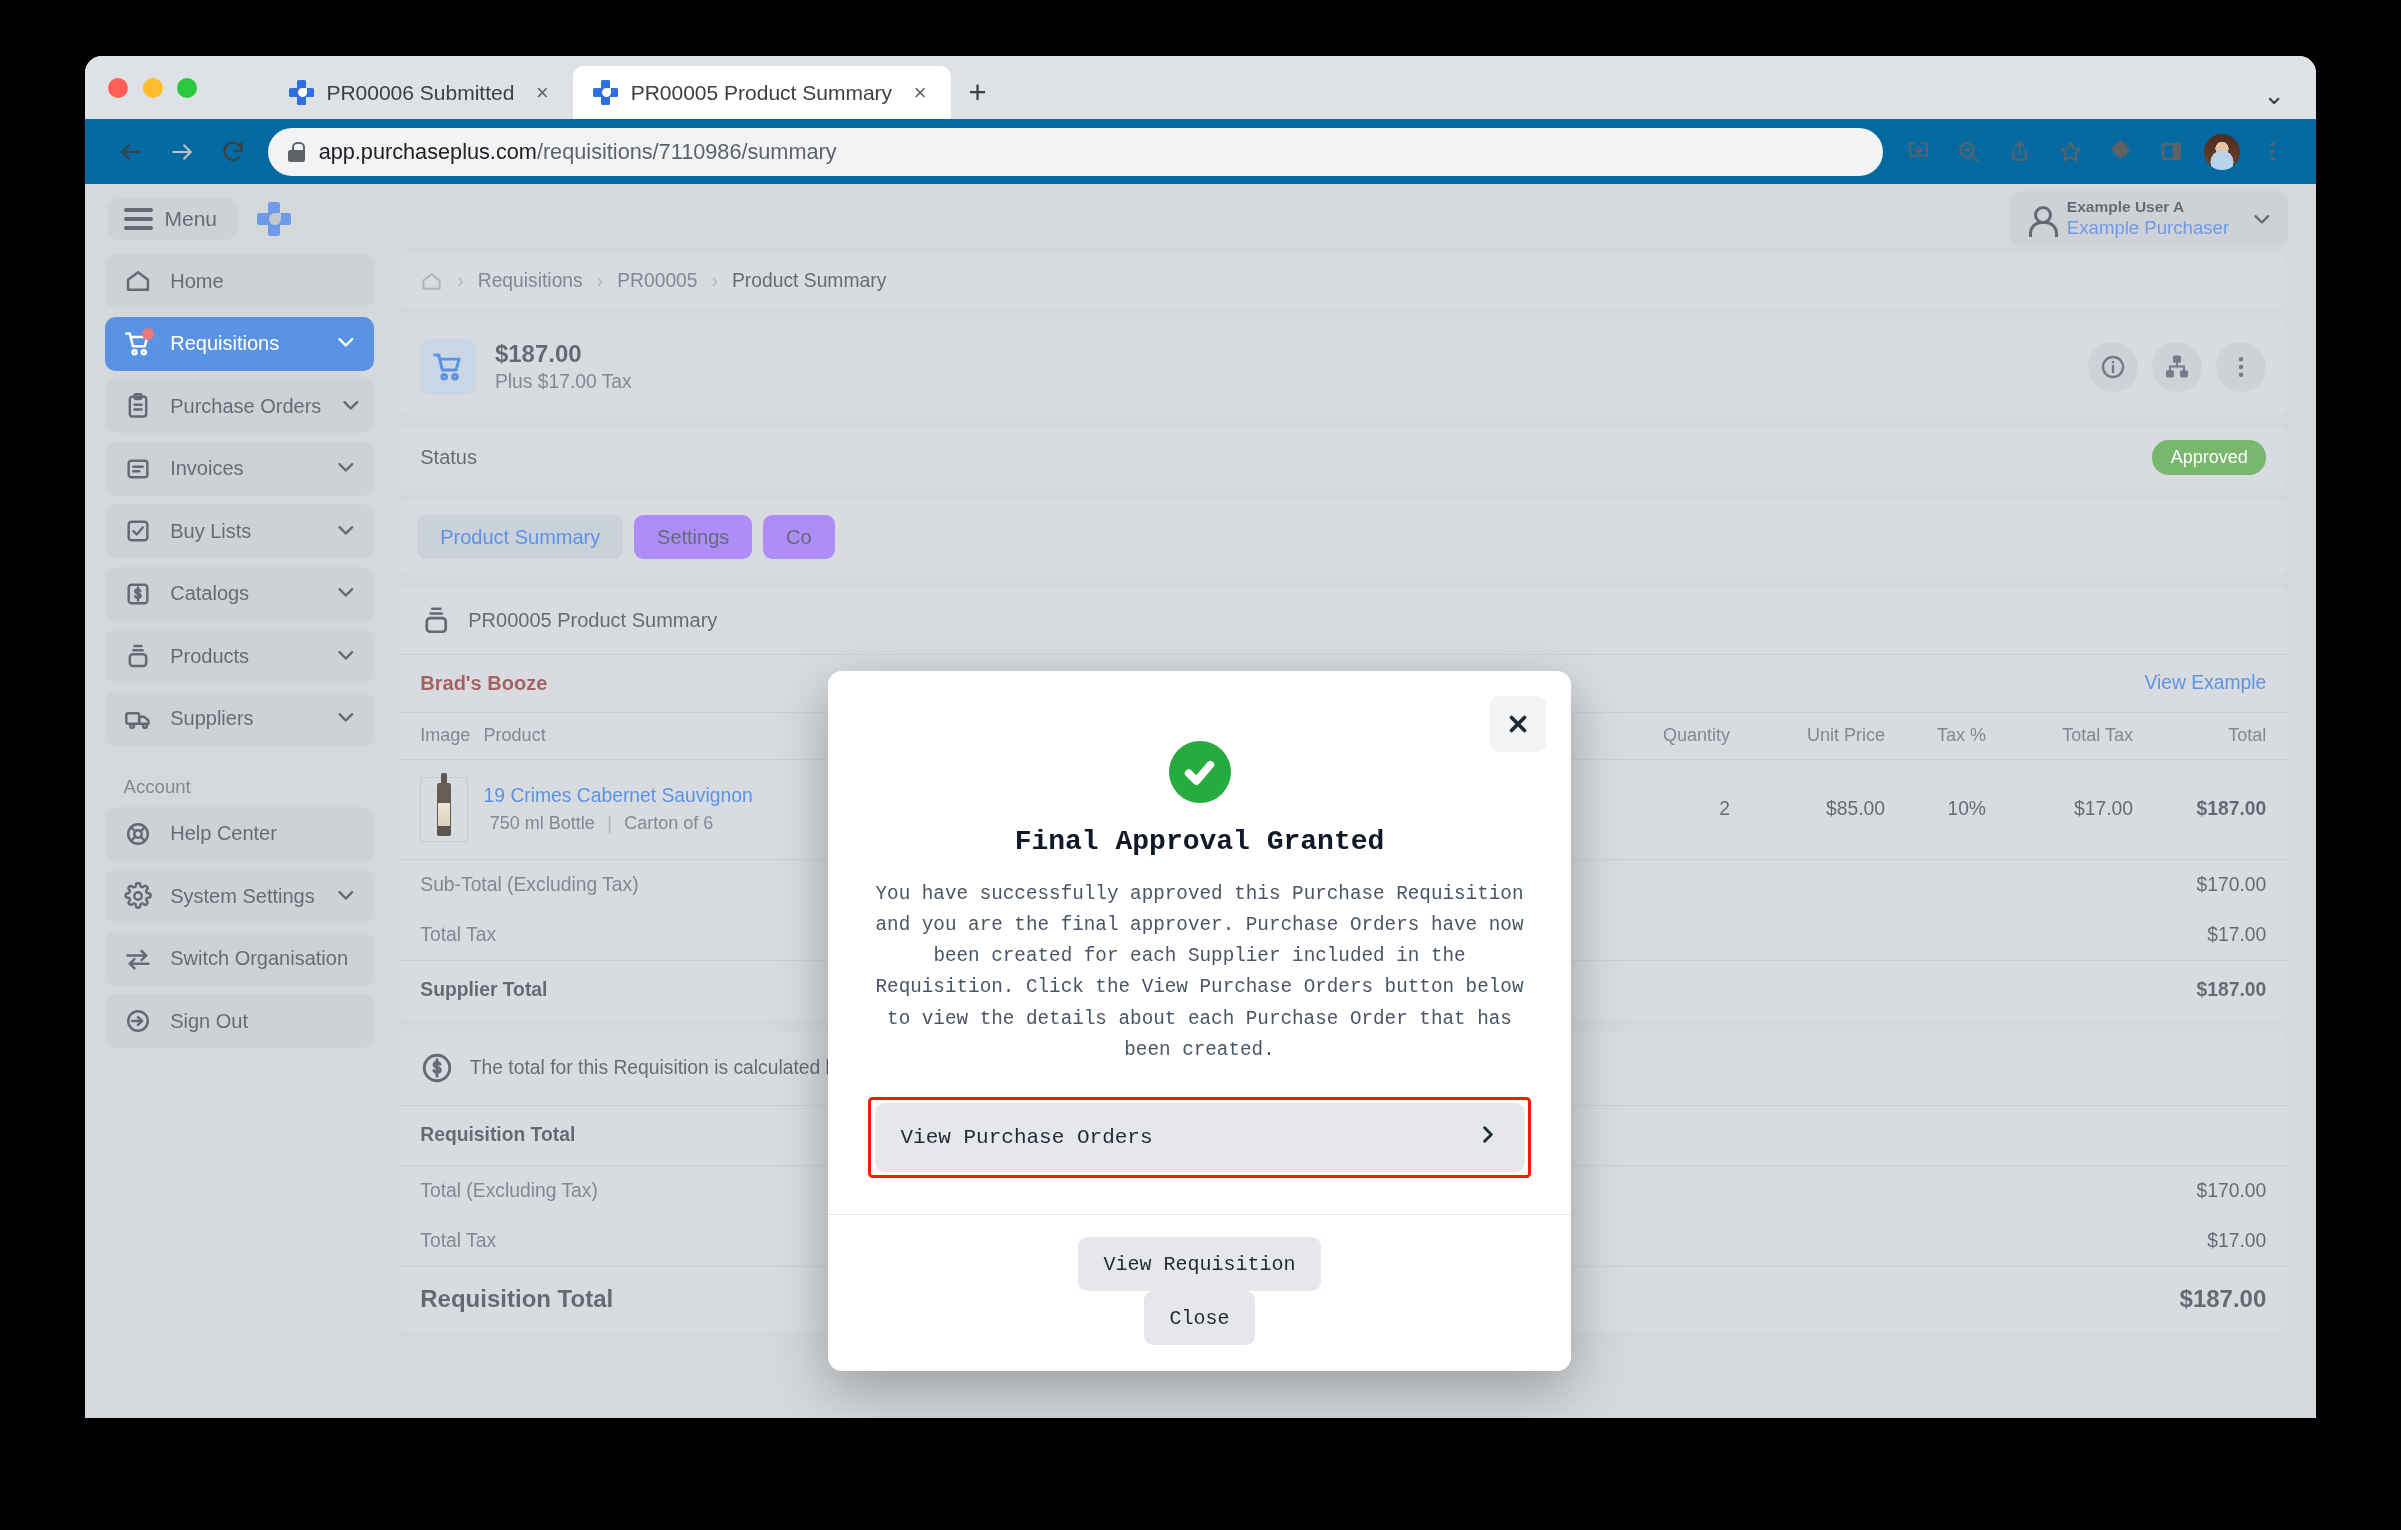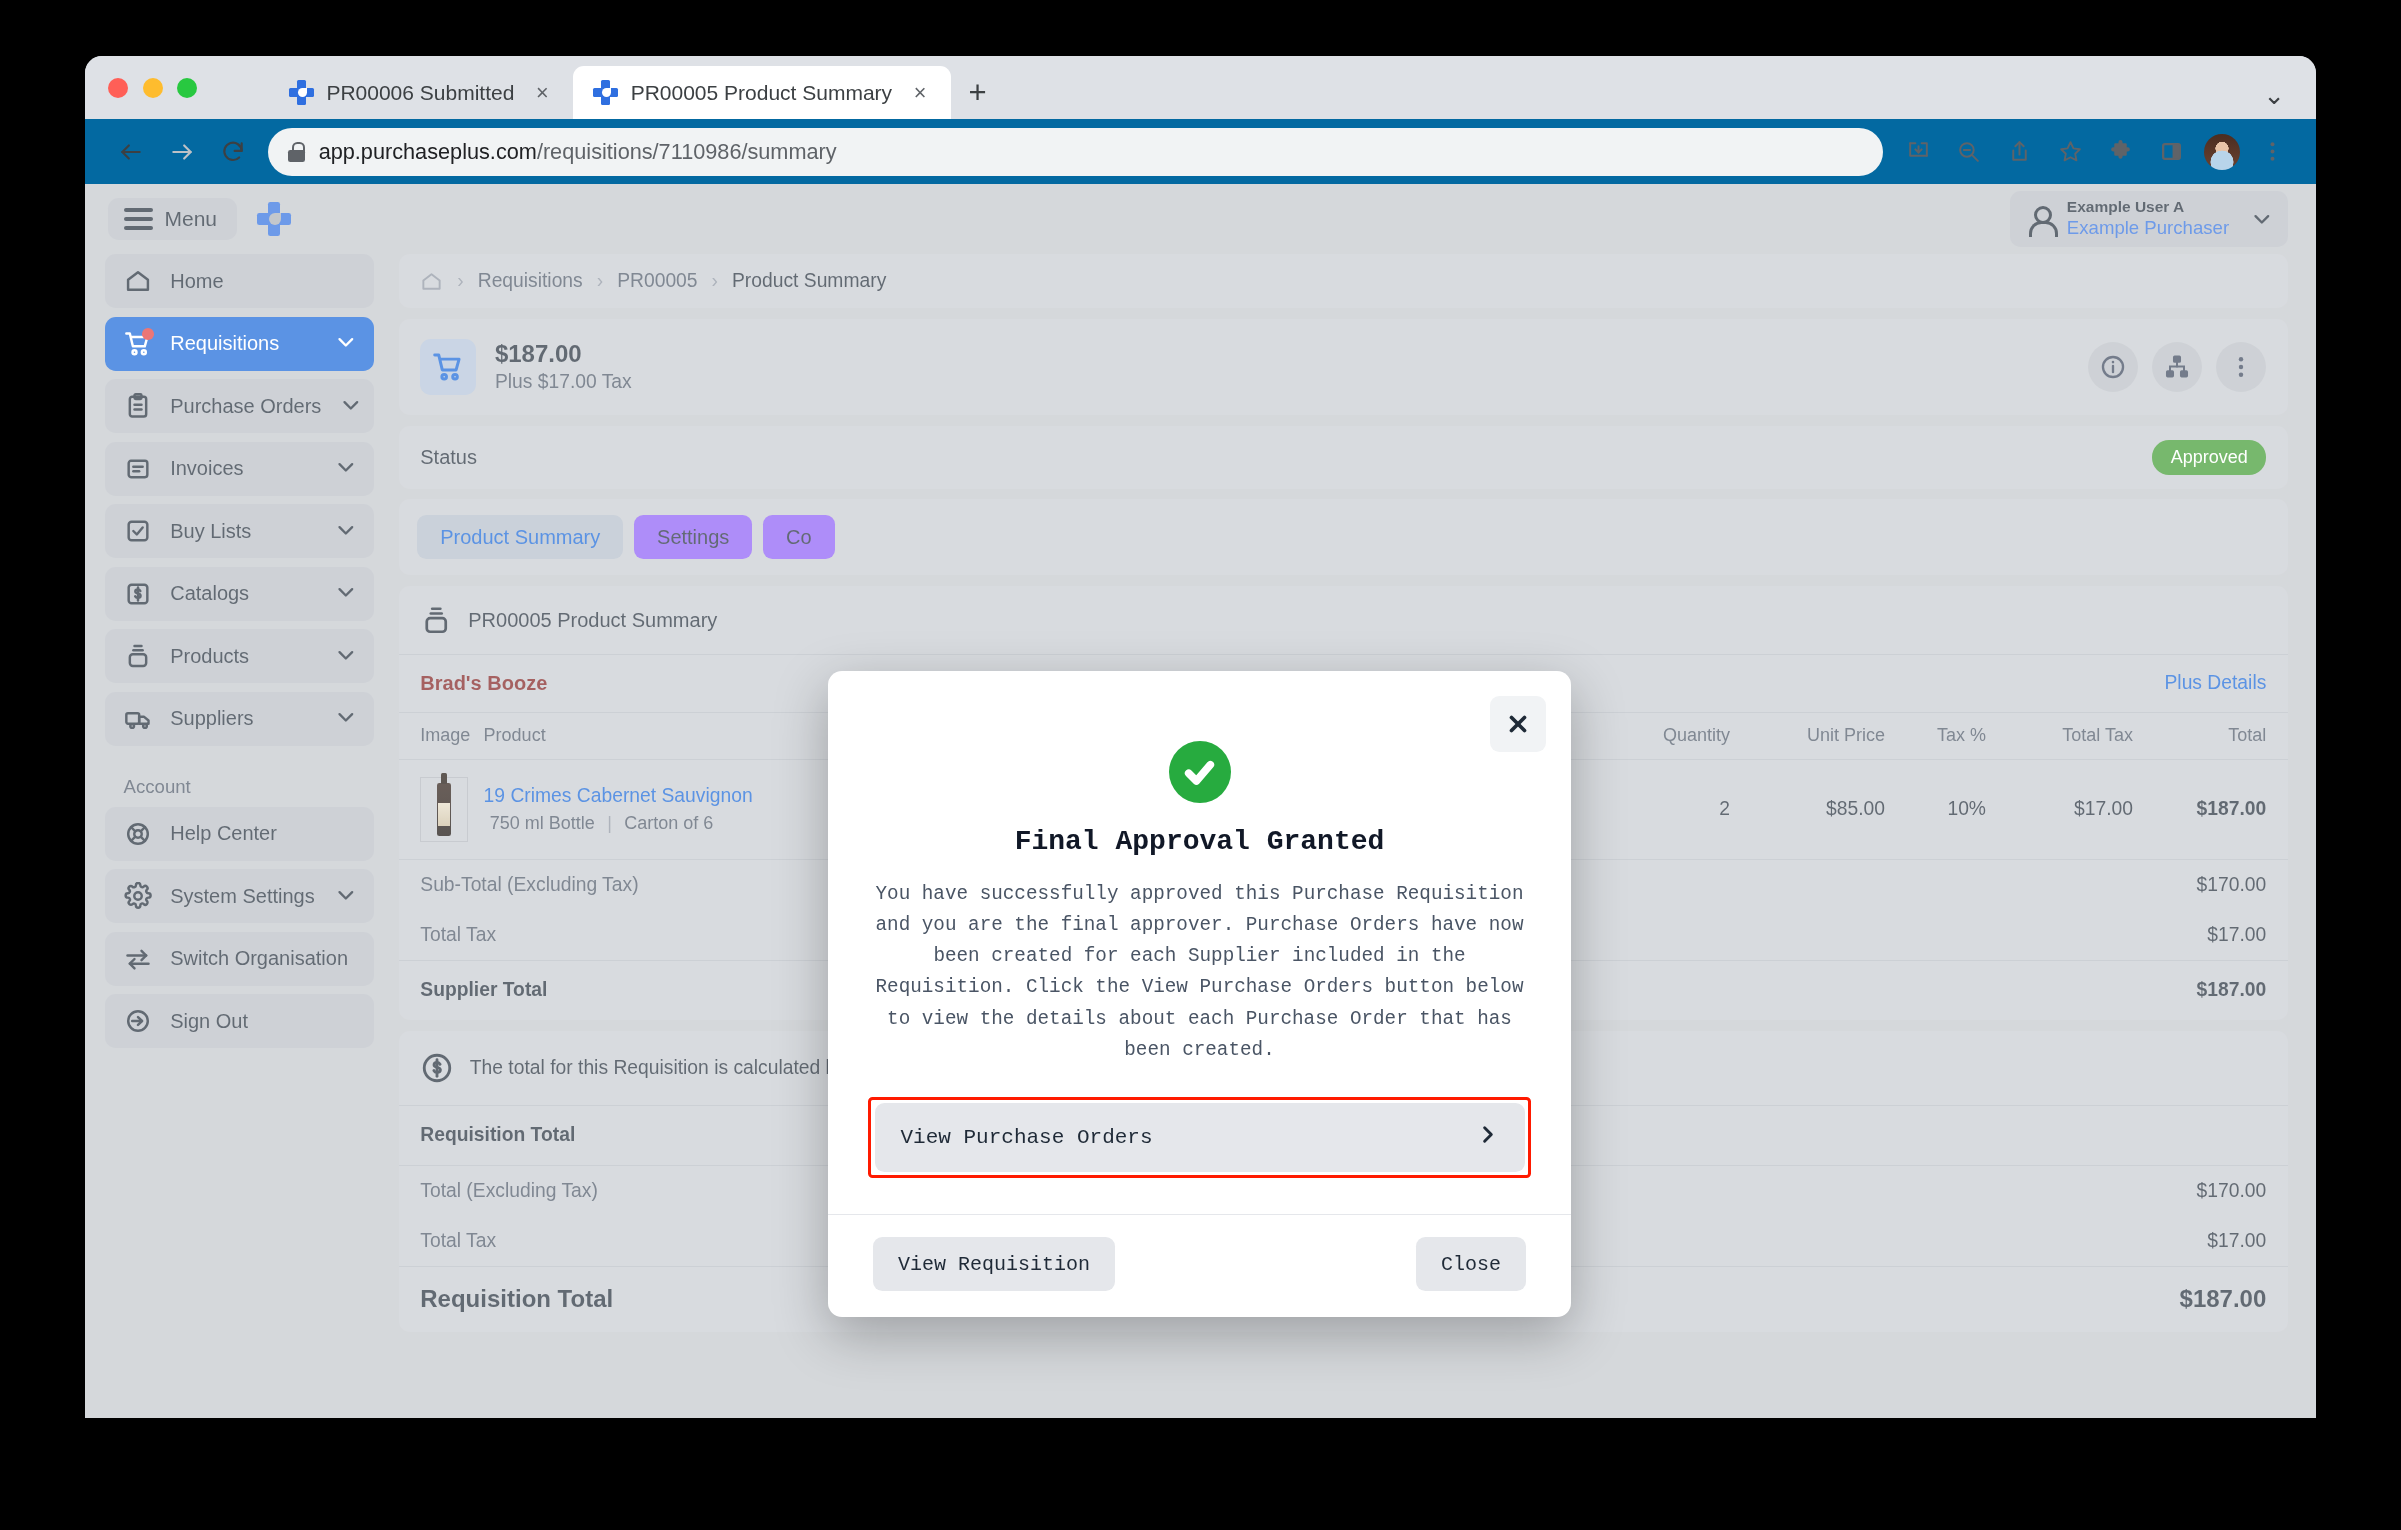--- a/index.html
+++ b/index.html
@@ -353,21 +353,21 @@
   .primary-btn {
     background: #e5e7eb; border-radius: 9.3px;
     padding: 20px 26px;
     display: flex; align-items: center; justify-content: space-between;
     font-size: 21px; color: #1f2a37;
   }
   .primary-btn svg { width: 23px; height: 23px; stroke: #1f2a37; stroke-width: 3; fill: none; }
   .modal-foot {
     border-top: 0.8px solid #e5e7eb;
     padding: 21.7px 45px 26px;
-    display: flex; justify-content: space-between; align-items: center;
+    display: flex; justify-content: flex-end; align-items: center; flex-direction: column;
   }
   .ghost-btn {
     background: #e5e7eb; border-radius: 9.3px;
     padding: 15.5px 25px; font-size: 20px; color: #1f2a37;
   }
 </style>
 </head>
 <body>
 
 <div class="browser-window">
@@ -759,21 +759,21 @@
                   <line x1="9" y1="3.5" x2="15" y2="3.5"></line>
                   <line x1="8" y1="7" x2="16" y2="7"></line>
                   <rect x="5" y="10.5" width="14" height="10" rx="2.5"></rect>
                 </svg>
             </span>
             <span class="sec-head-txt">PR00005 Product Summary</span>
           </div>
 
           <div class="supplier-row">
             <span class="supplier-name">Brad's Booze</span>
-            <span class="view-details">Plus Details</span>
+            <span class="view-details">View Example</span>
           </div>
 
           <table class="prod">
             <thead>
               <tr>
                 <th class="th-pad-l" style="width:85px">Image</th>
                 <th>Product</th>
                 <th class="r" style="width:147px">Quantity</th>
                 <th class="r" style="width:155px">Unit Price</th>
                 <th class="r" style="width:101px">Tax %</th>

